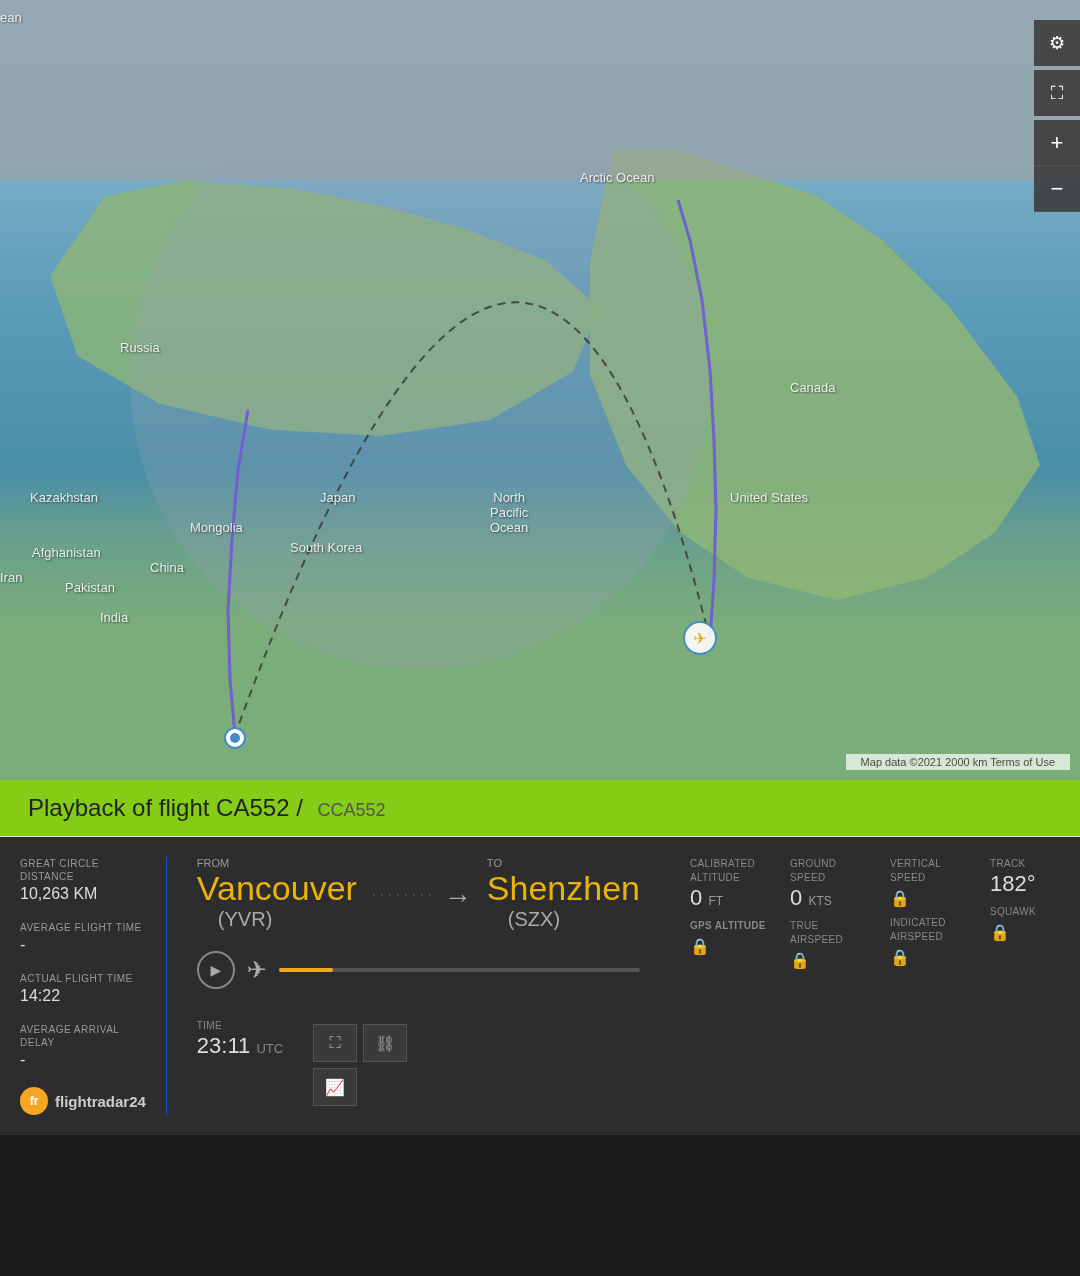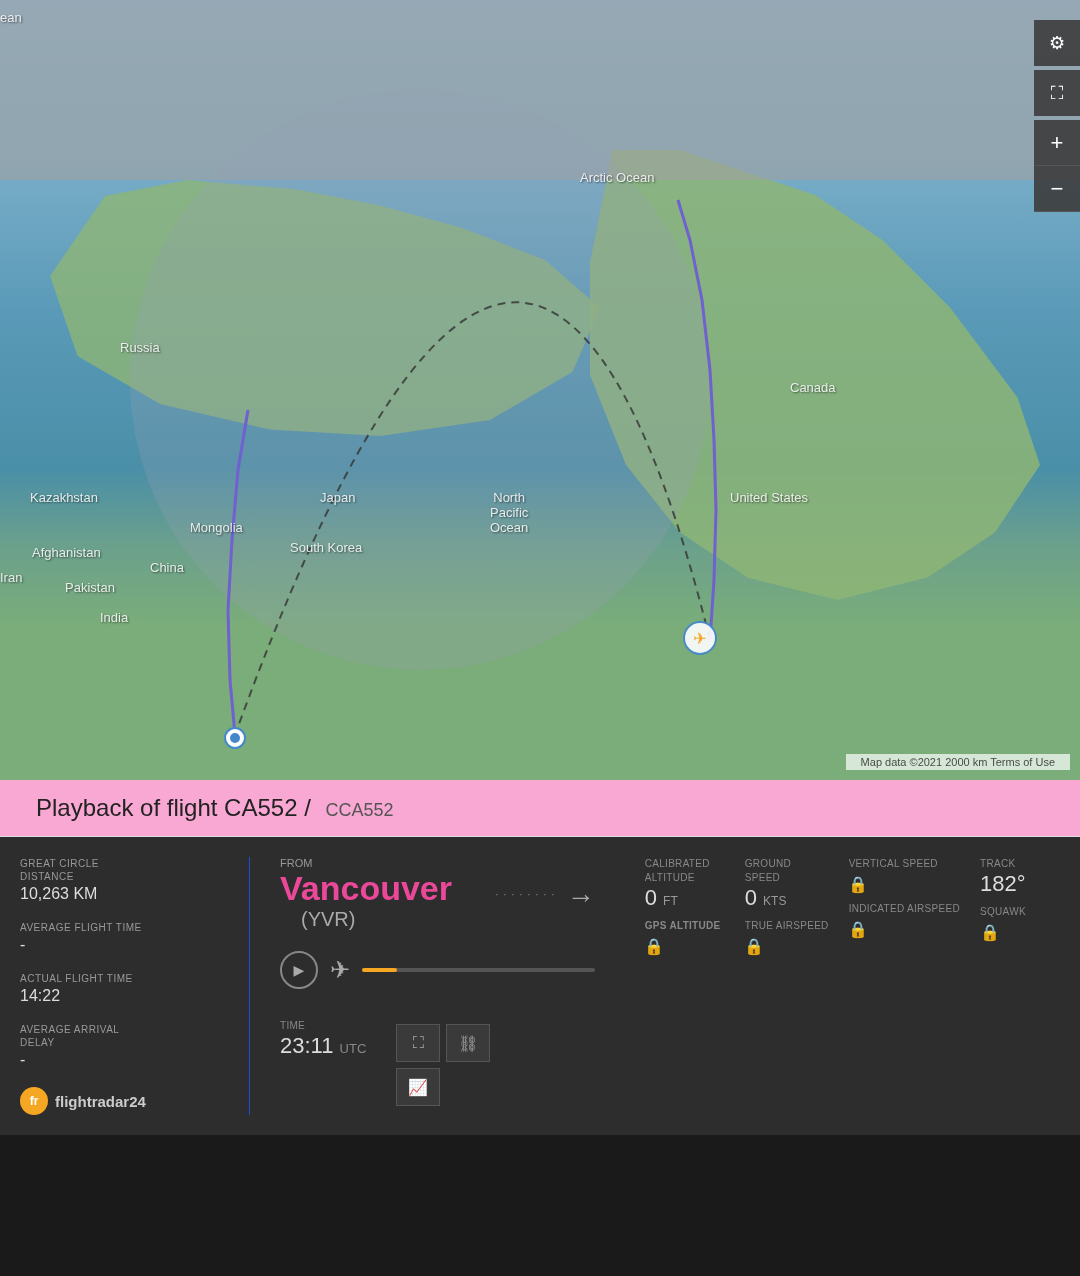--- a/index.html
+++ b/index.html
@@ -130,22 +130,22 @@
       position: absolute;
       bottom: 10px; right: 10px;
       font-size: 11px;
       color: rgba(0,0,0,0.7);
       background: rgba(255,255,255,0.7);
       padding: 2px 15px;
     }
 
     
     #flight-title {
-      background: #f9a8d4;
-      padding: 14px 36px;
+      background: #84cc16;
+      padding: 14px 28px;
       font-size: 24px;
       font-weight: 300;
       color: #222;
       border-bottom: 1px solid #ddd;
     }
 
     #flight-title span.callsign {
       color: #555;
       font-size: 18px;
       margin-left: 8px;
@@ -206,22 +206,22 @@
     }
 
     .from-label, .to-label {
       font-size: 11px;
       color: #999;
       text-transform: uppercase;
     }
 
     .airport-name {
       font-size: 34px;
-      color: #ec4899;
-      font-weight: 700;
+      color: #eab308;
+      font-weight: 400;
       text-align: right;
     }
 
     .airport-code {
       font-size: 20px;
       color: #aaa;
       margin-left: 21px;
     }
 
     .route-arrow {
@@ -486,20 +486,27 @@
             <span class="airport-name">Vancouver</span>
             <span class="airport-code">(YVR)</span>
           </div>
         </div>
 
         <div class="route-arrow">
           <span class="dots">········</span>
           <span style="font-size:28px; color:#aaa; margin-left:8px;">→</span>
         </div>
 
+        <div>
+          <div class="to-label">TO</div>
+          <div>
+            <span class="airport-name">Shenzhen</span>
+            <span class="airport-code">(SZX)</span>
+          </div>
+        </div>
       </div>
 
       <div class="playback-row">
         <button class="play-btn">▶</button>
         <span class="plane-icon-small">✈</span>
         <div class="progress-bar-container">
           <div class="progress-fill"></div>
         </div>
       </div>
 

